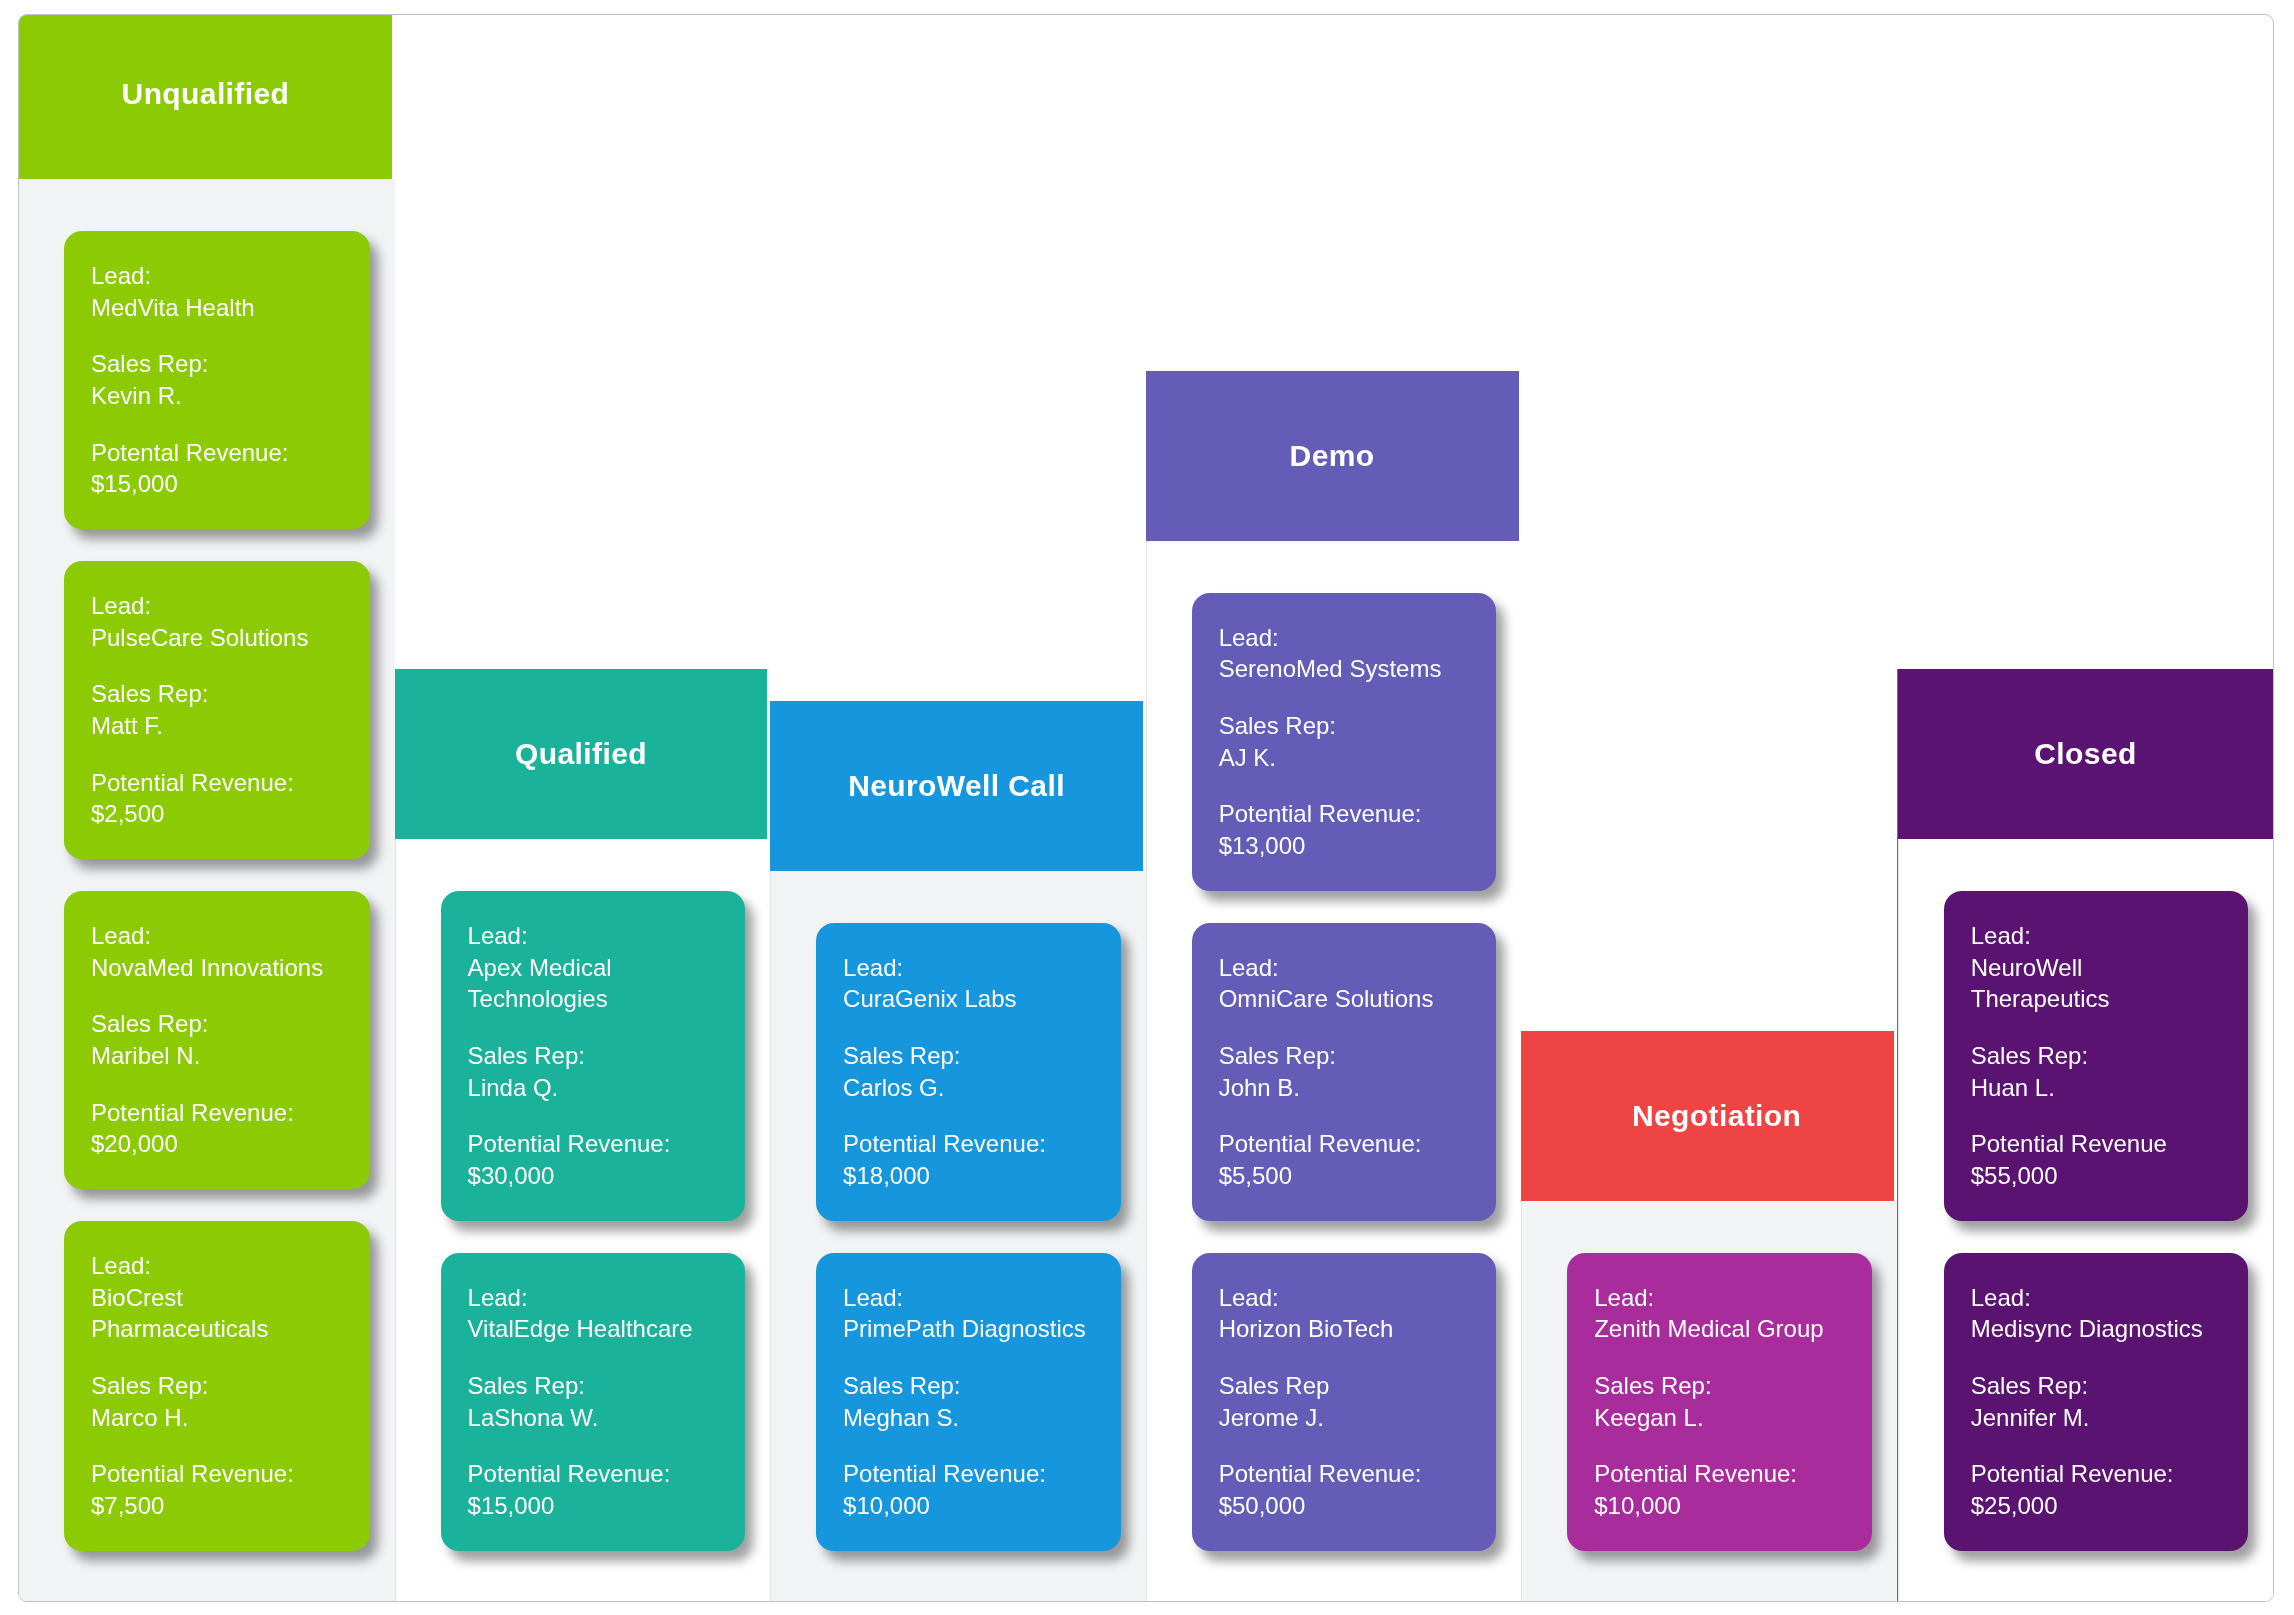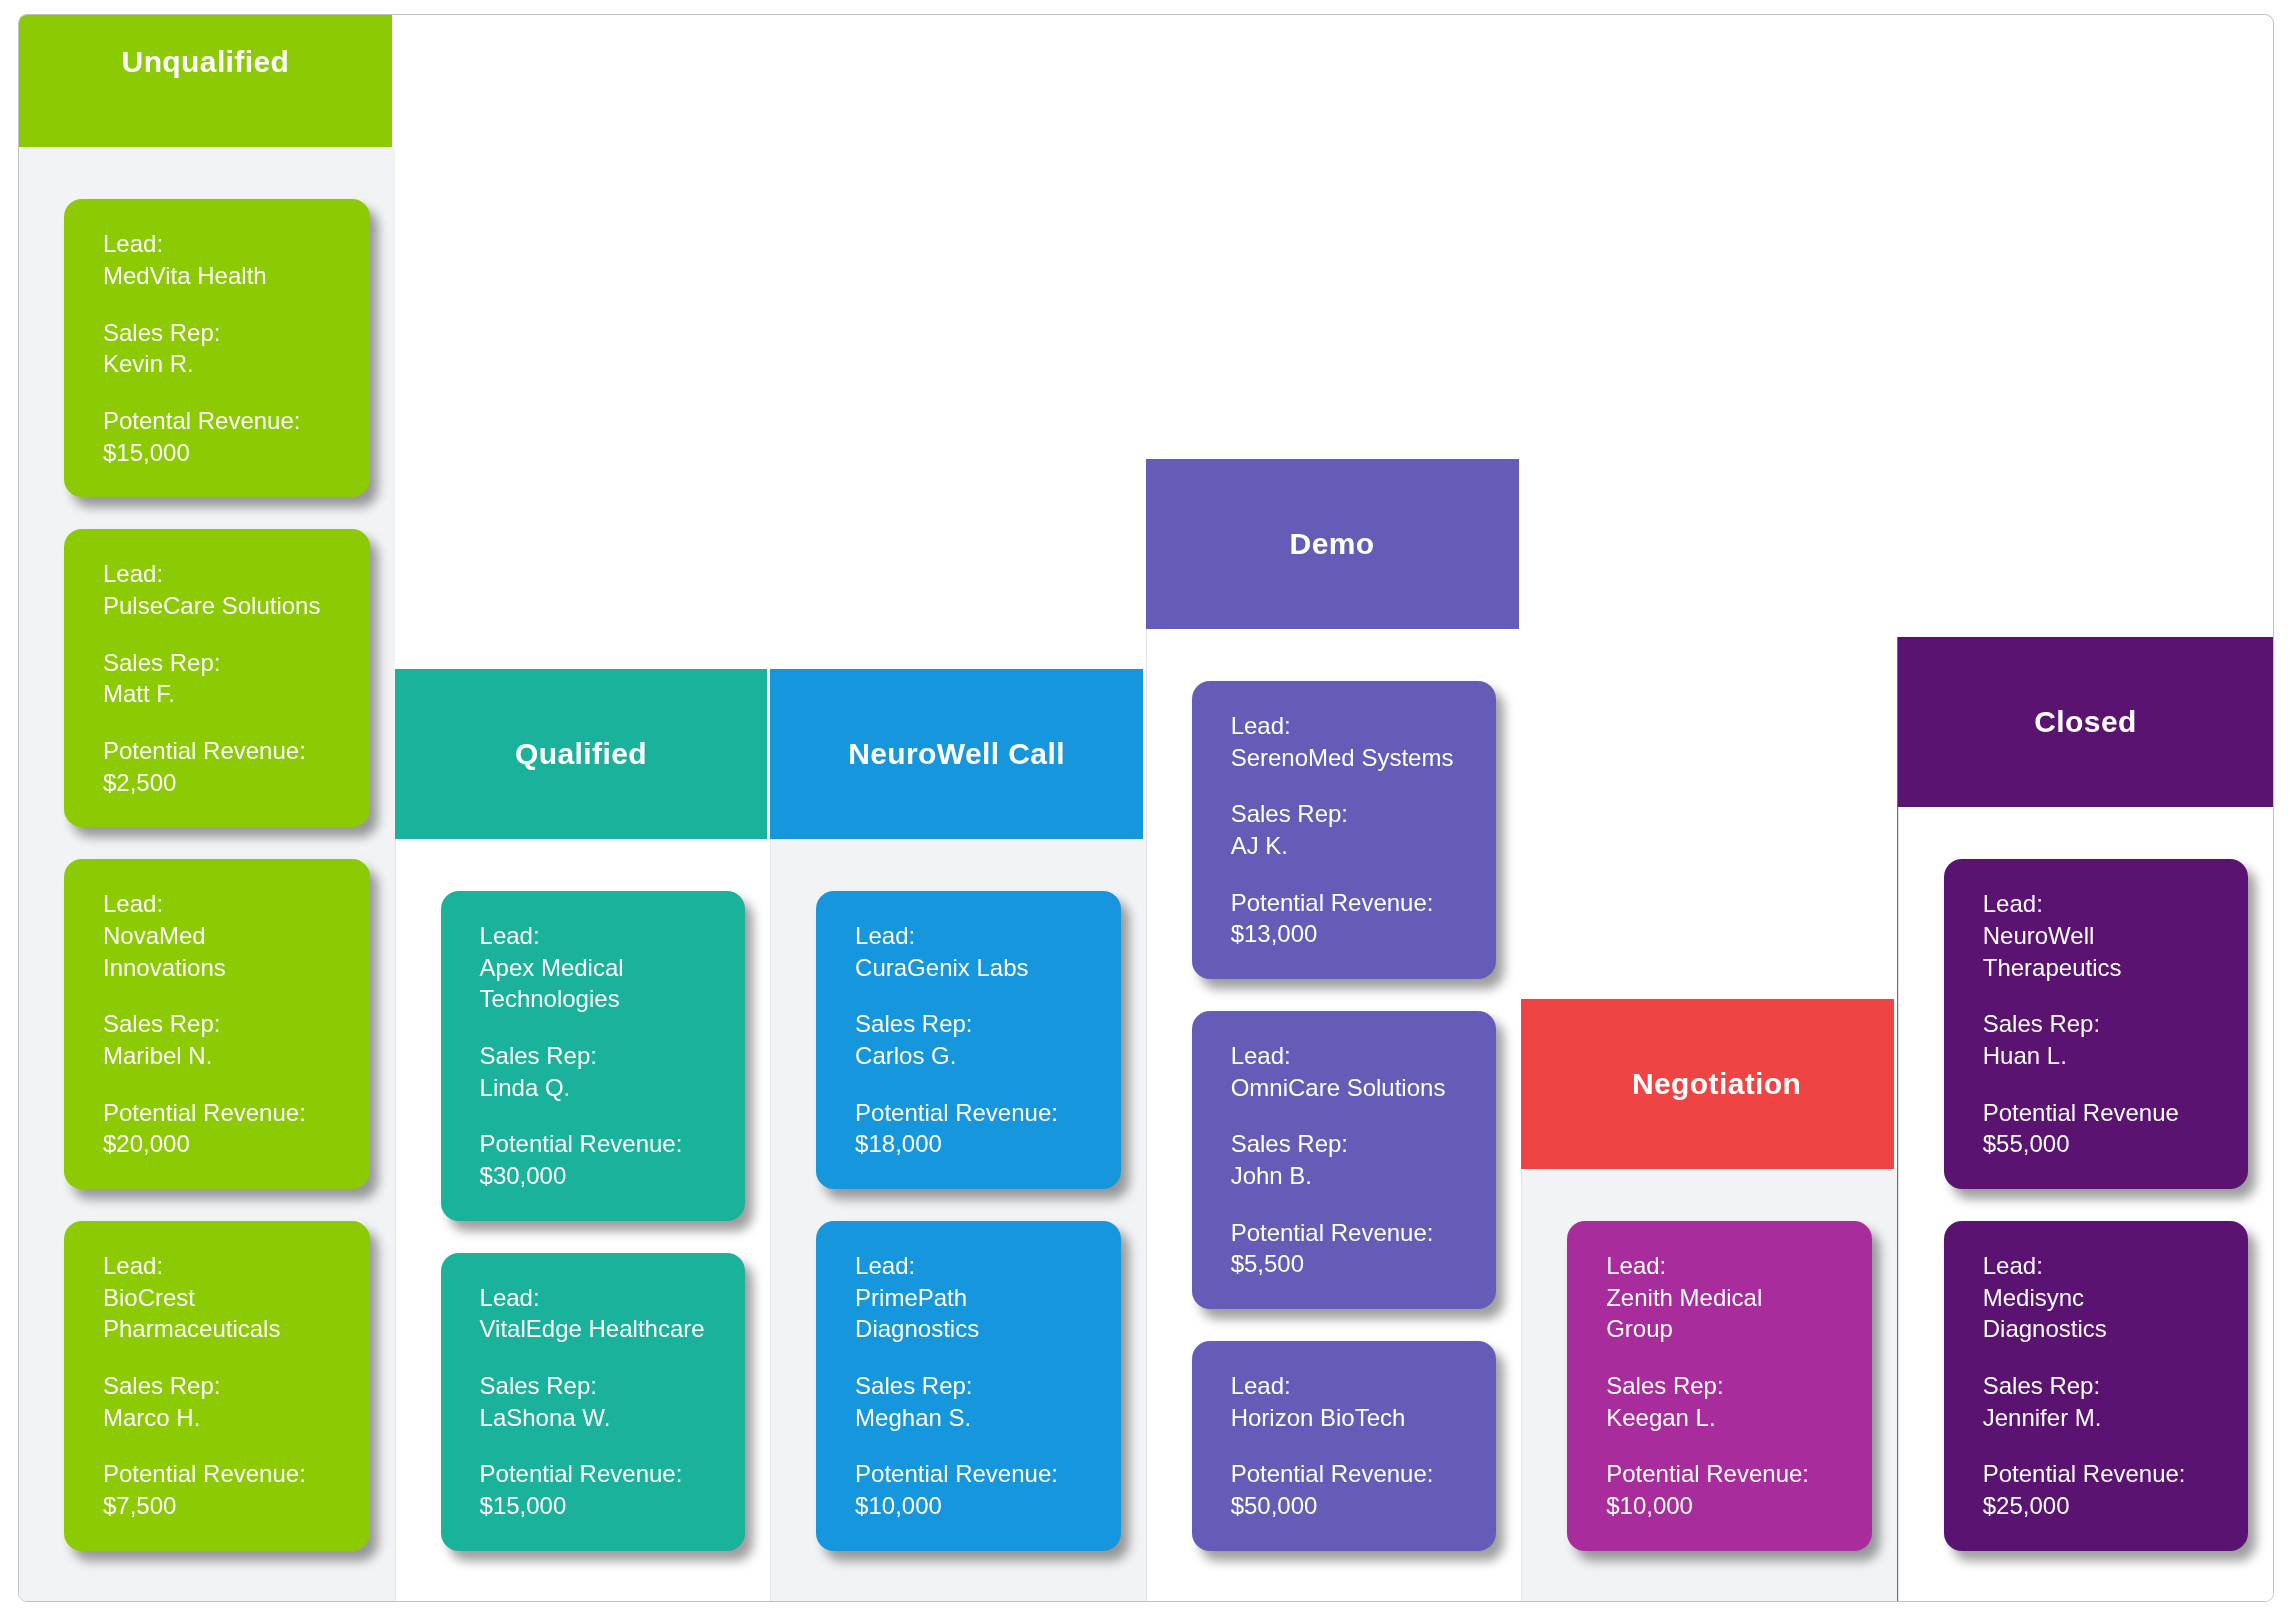--- a/index.html
+++ b/index.html
@@ -54,21 +54,21 @@
     margin-right: 2.7px;
   }
   .column-body {
     flex: 1 1 auto;
     padding: 52px 0 18px 0;
     overflow: hidden;
   }
   .card {
     margin: 0 25px 32px 45px;
     border-radius: 18px;
-    padding: 29px 39px;
+    padding: 29px 27px;
     color: #ffffff;
     font-size: 24px;
     line-height: 1.32;
     box-shadow: 8px 9.9px 10.7px rgba(0, 0, 0, 0.38);
     cursor: grab;
   }
   .card .field {
     margin: 0 0 25px 0;
   }
   .card .field:last-child {
@@ -150,20 +150,21 @@
           <p class="field"><span>Sales Rep:</span><br><span>AJ K.</span></p>
           <p class="field"><span>Potential Revenue:</span><br><span>$13,000</span></p>
         </div>
         <div class="card" style="background: rgb(101, 92, 184);">
           <p class="field"><span>Lead:</span><br><span>OmniCare Solutions</span></p>
           <p class="field"><span>Sales Rep:</span><br><span>John B.</span></p>
           <p class="field"><span>Potential Revenue:</span><br><span>$5,500</span></p>
         </div>
         <div class="card" style="background: rgb(101, 92, 184);">
           <p class="field"><span>Lead:</span><br><span>Horizon BioTech</span></p>
+          <p class="field"><span>Sales Rep</span><br><span>Jerome J.</span></p>
           <p class="field"><span>Potential Revenue:</span><br><span>$50,000</span></p>
         </div>
       </div>
     </div>
     <div class="column">
       <div class="column-header" style="background: #ef4444; padding-left: 18px;">
         <span>Negotiation</span>
       </div>
       <div class="column-body" style="background: rgb(242, 243, 245);">
         <div class="card" style="background: rgb(168, 44, 155);">

